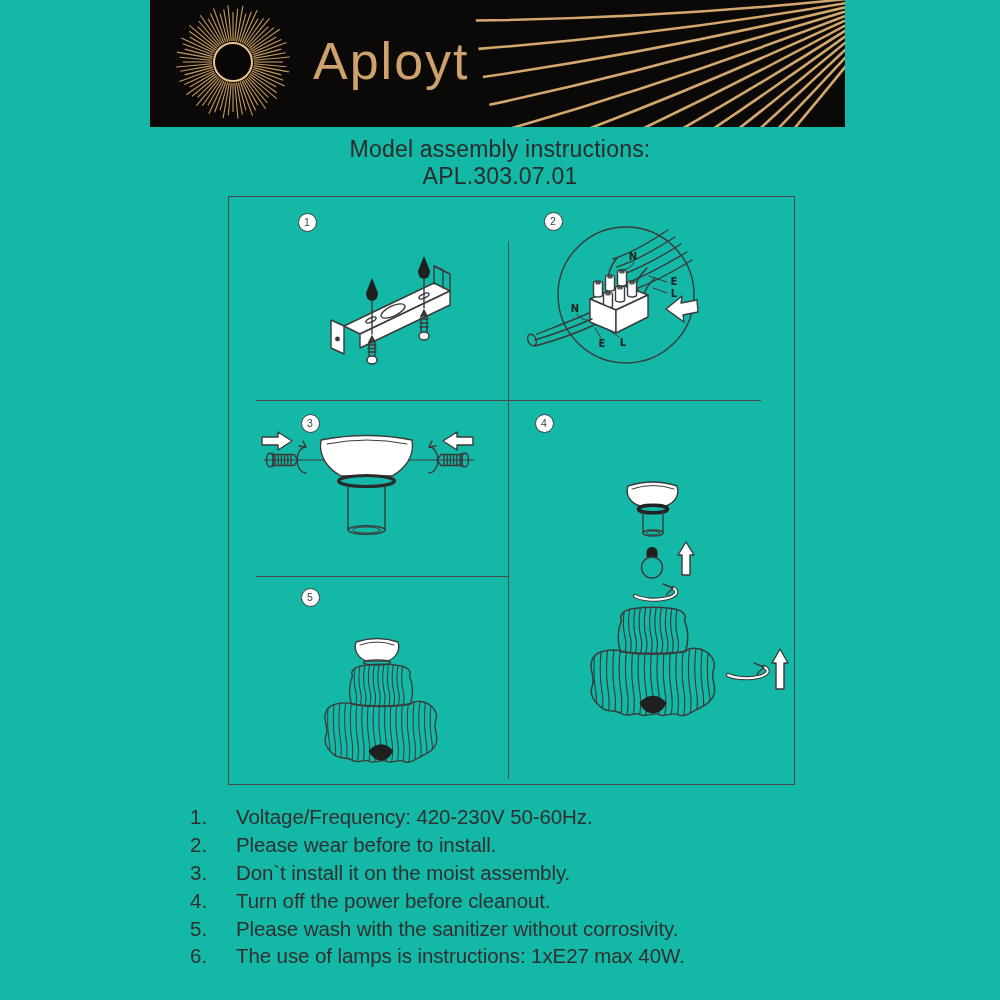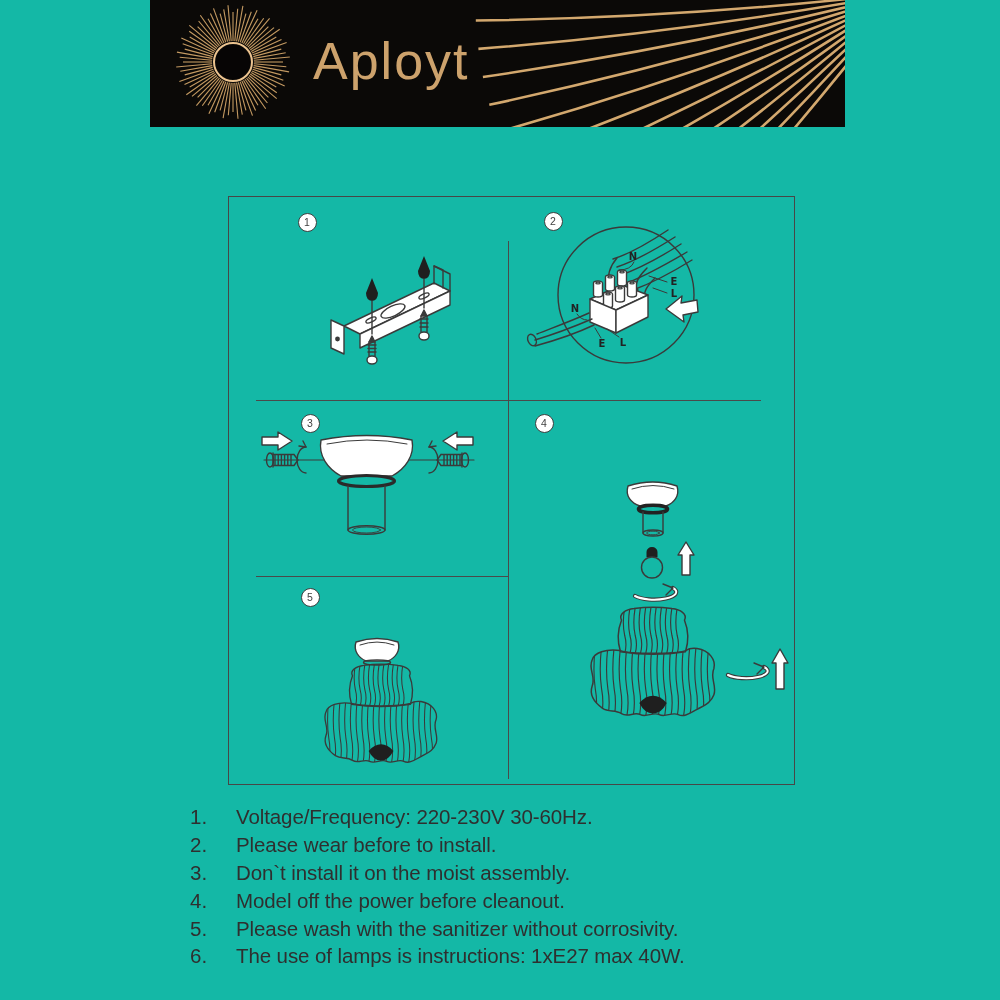--- a/index.html
+++ b/index.html
@@ -184,20 +184,24 @@
           <path d="M712.4,9.4 Q532.8,79.3 347.5,132.2"></path>
           <path d="M711.5,6.5 Q527.7,64.4 339.3,104.8"></path>
           <path d="M710.8,3.6 Q523.6,49.2 332.9,77.0"></path>
           <path d="M710.4,0.6 Q520.5,33.7 328.4,48.9"></path>
           <path d="M710.1,-2.3 Q518.5,18.1 325.8,20.5"></path>
         </g>
     </svg>
     <div class="logo-text">Aployt</div>
   </div>
 
+  <div class="titleblock">
+    <div>Model assembly instructions:</div>
+    <div>APL.303.07.01</div>
+  </div>
 
   <div class="dbox">
     <div class="vline"></div>
     <div class="hline1"></div>
     <div class="hline2"></div>
   </div>
 
   <div class="stepnum" style="left:297.5px;top:212.5px">1</div>
   <div class="stepnum" style="left:543.5px;top:211.5px">2</div>
   <div class="stepnum" style="left:300.5px;top:413.5px">3</div>
@@ -370,33 +374,33 @@
       <path class="wht" d="M128,67 Q149,60 170,67 C173,76 167,83 160,86 L138,86 C131,83 125,76 128,67 Z"></path>
       <path d="M132,70 Q149,64 166,70" stroke-width="1"></path>
       <ellipse cx="149" cy="87.5" rx="13.5" ry="2.6"></ellipse>
       <use href="#shadeG" transform="translate(153,98) scale(0.95)"></use>
     </g>
   </svg>
 
   <div class="instructions">
     <div class="irow">
       <span class="inum">1.</span>
-      <span class="itxt">Voltage/Frequency: 220-230V 30-60Hz.</span>
+      <span class="itxt">Voltage/Frequency: 420-230V 50-60Hz.</span>
     </div>
     <div class="irow">
       <span class="inum">2.</span>
       <span class="itxt">Please wear before to install.</span>
     </div>
     <div class="irow">
       <span class="inum">3.</span>
       <span class="itxt">Don`t install it on the moist assembly.</span>
     </div>
     <div class="irow">
       <span class="inum">4.</span>
-      <span class="itxt">Model off the power before cleanout.</span>
+      <span class="itxt">Turn off the power before cleanout.</span>
     </div>
     <div class="irow">
       <span class="inum">5.</span>
       <span class="itxt">Please wash with the sanitizer without corrosivity.</span>
     </div>
     <div class="irow">
       <span class="inum">6.</span>
       <span class="itxt">The use of lamps is instructions: 1xE27 max 40W.</span>
     </div>
   </div>

